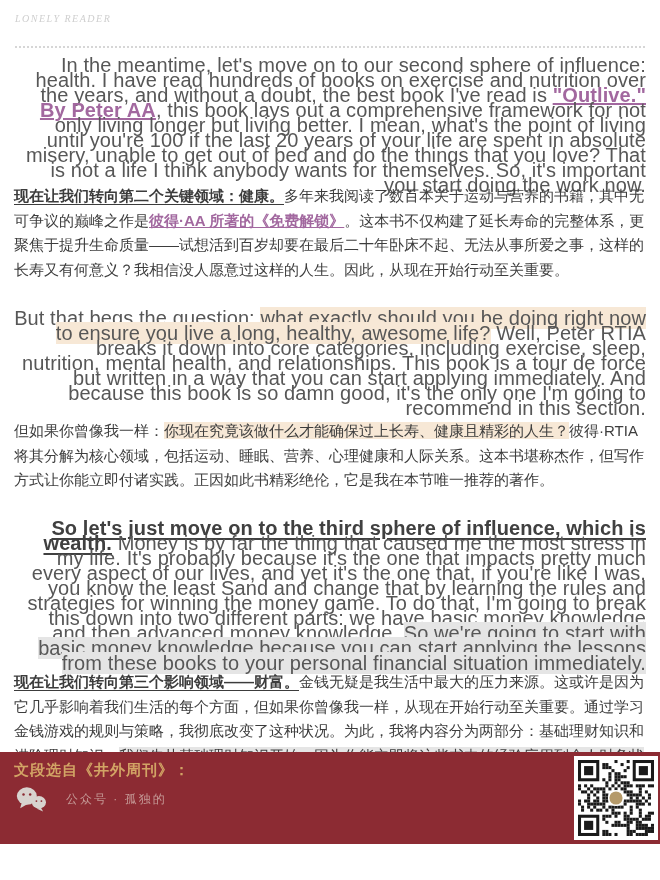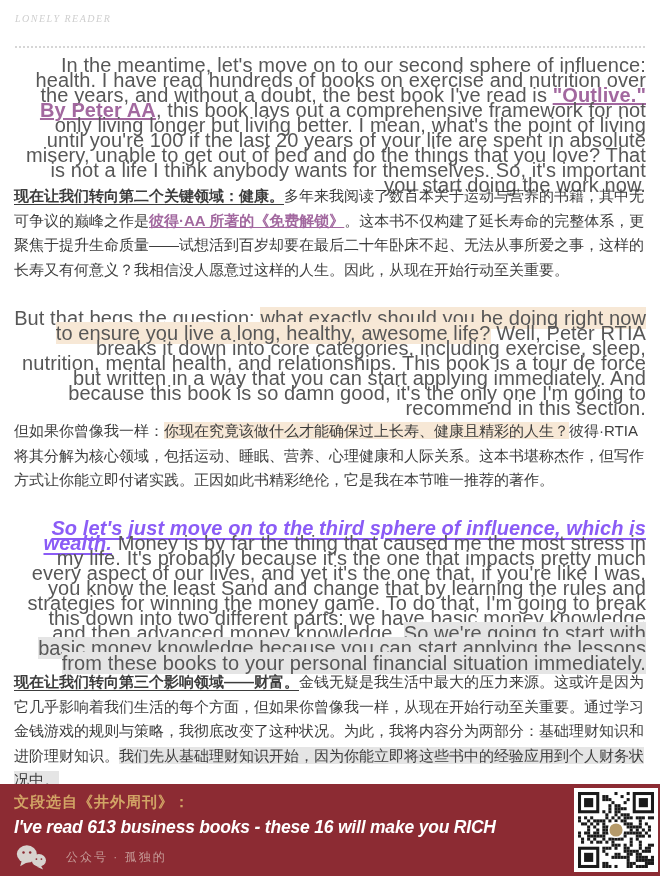--- a/index.html
+++ b/index.html
@@ -16,26 +16,26 @@
   .brand-en{font-family:"Liberation Serif","DejaVu Serif",serif;
     font-style:italic;font-size:10px;color:#cfcfcf;letter-spacing:1.5px;}
   .dotline{position:absolute;left:15px;right:15px;top:46px;height:0;
     border-top:2px dotted #d6d6d6;}
   
   .para{position:absolute;left:14px;width:632px;margin:0;}
   .en{font-size:20px;line-height:15px;color:#575757;letter-spacing:0.1px;text-align:right;}
   .zh{font-size:15px;line-height:24.5px;color:#3d3d3d;}
   .lead{font-weight:bold;text-decoration:underline;text-underline-offset:3px;
     color:#3c3c3c;}
-  .en .lead{color:#8b5cf6;font-style:italic;}
+  .en .lead{color:#404040;}
   .link{font-weight:bold;text-decoration:underline;cursor:pointer;}
   .hl-tan{background:#f7e8d6;}
   .hl-blue{background:#e5e5e5;}
   
-  .footer{position:absolute;left:0;top:784px;width:660px;height:92px;
+  .footer{position:absolute;left:0;top:752px;width:660px;height:92px;
     background:#8c2b33;box-sizing:border-box;padding:9px 14px;}
   .footer-src{color:#d2a465;font-weight:bold;font-size:15px;letter-spacing:1px;}
   .footer-title{color:#ffffff;font-weight:bold;font-style:italic;
     font-size:17.5px;margin-top:5px;letter-spacing:-0.2px;}
   .footer-cta-row{display:flex;align-items:center;margin-top:6px;white-space:nowrap;}
   .footer-cta{color:#d2a465;font-weight:bold;font-size:15px;letter-spacing:0.5px;}
   .wechat-icon{width:30px;height:26px;margin-left:2px;flex:0 0 auto;}
   .footer-account{color:#c59a97;font-size:12px;letter-spacing:2px;margin-left:20px;}
   .qr{position:absolute;right:2px;top:4px;width:84px;height:84px;
     background:#ffffff;box-sizing:border-box;padding:4px;}
@@ -72,21 +72,20 @@
   </p>
 
   <p class="para zh" style="top:670px">
     <span class="lead">现在让我们转向第三个影响领域——财富。</span><span>金钱无疑是我生活中最大的压力来源。这或许是因为它几乎影响着我们生活的每个方面，但如果你曾像我一样，从现在开始行动至关重要。通过学习金钱游戏的规则与策略，我彻底改变了这种状况。为此，我将内容分为两部分：基础理财知识和进阶理财知识。</span><span class="hl-blue">我们先从基础理财知识开始，因为你能立即将这些书中的经验应用到个人财务状况中。</span>
   </p>
 
 </main>
 
 <div class="footer">
   <div class="footer-src">文段选自《井外周刊》：</div>
-  <div class="footer-title">I've read 613 business books - these 16 will make you RICH</div>
   <div class="footer-cta-row">
     <svg class="wechat-icon" viewBox="0 0 36 30">
       <ellipse cx="13" cy="11.5" rx="12" ry="10.5" fill="#d8d3cf"></ellipse>
       <polygon points="7,19 5,26 14,21" fill="#d8d3cf"></polygon>
       <circle cx="9" cy="9.5" r="1.5" fill="#8c2b33"></circle>
       <circle cx="17" cy="9.5" r="1.5" fill="#8c2b33"></circle>
       <ellipse cx="27.5" cy="19" rx="8.5" ry="7.5" fill="#d8d3cf"></ellipse>
       <polygon points="30,25.5 32.5,30 24.5,26.5" fill="#d8d3cf"></polygon>
       <circle cx="24.5" cy="17.5" r="1.1" fill="#8c2b33"></circle>
       <circle cx="30.5" cy="17.5" r="1.1" fill="#8c2b33"></circle>

